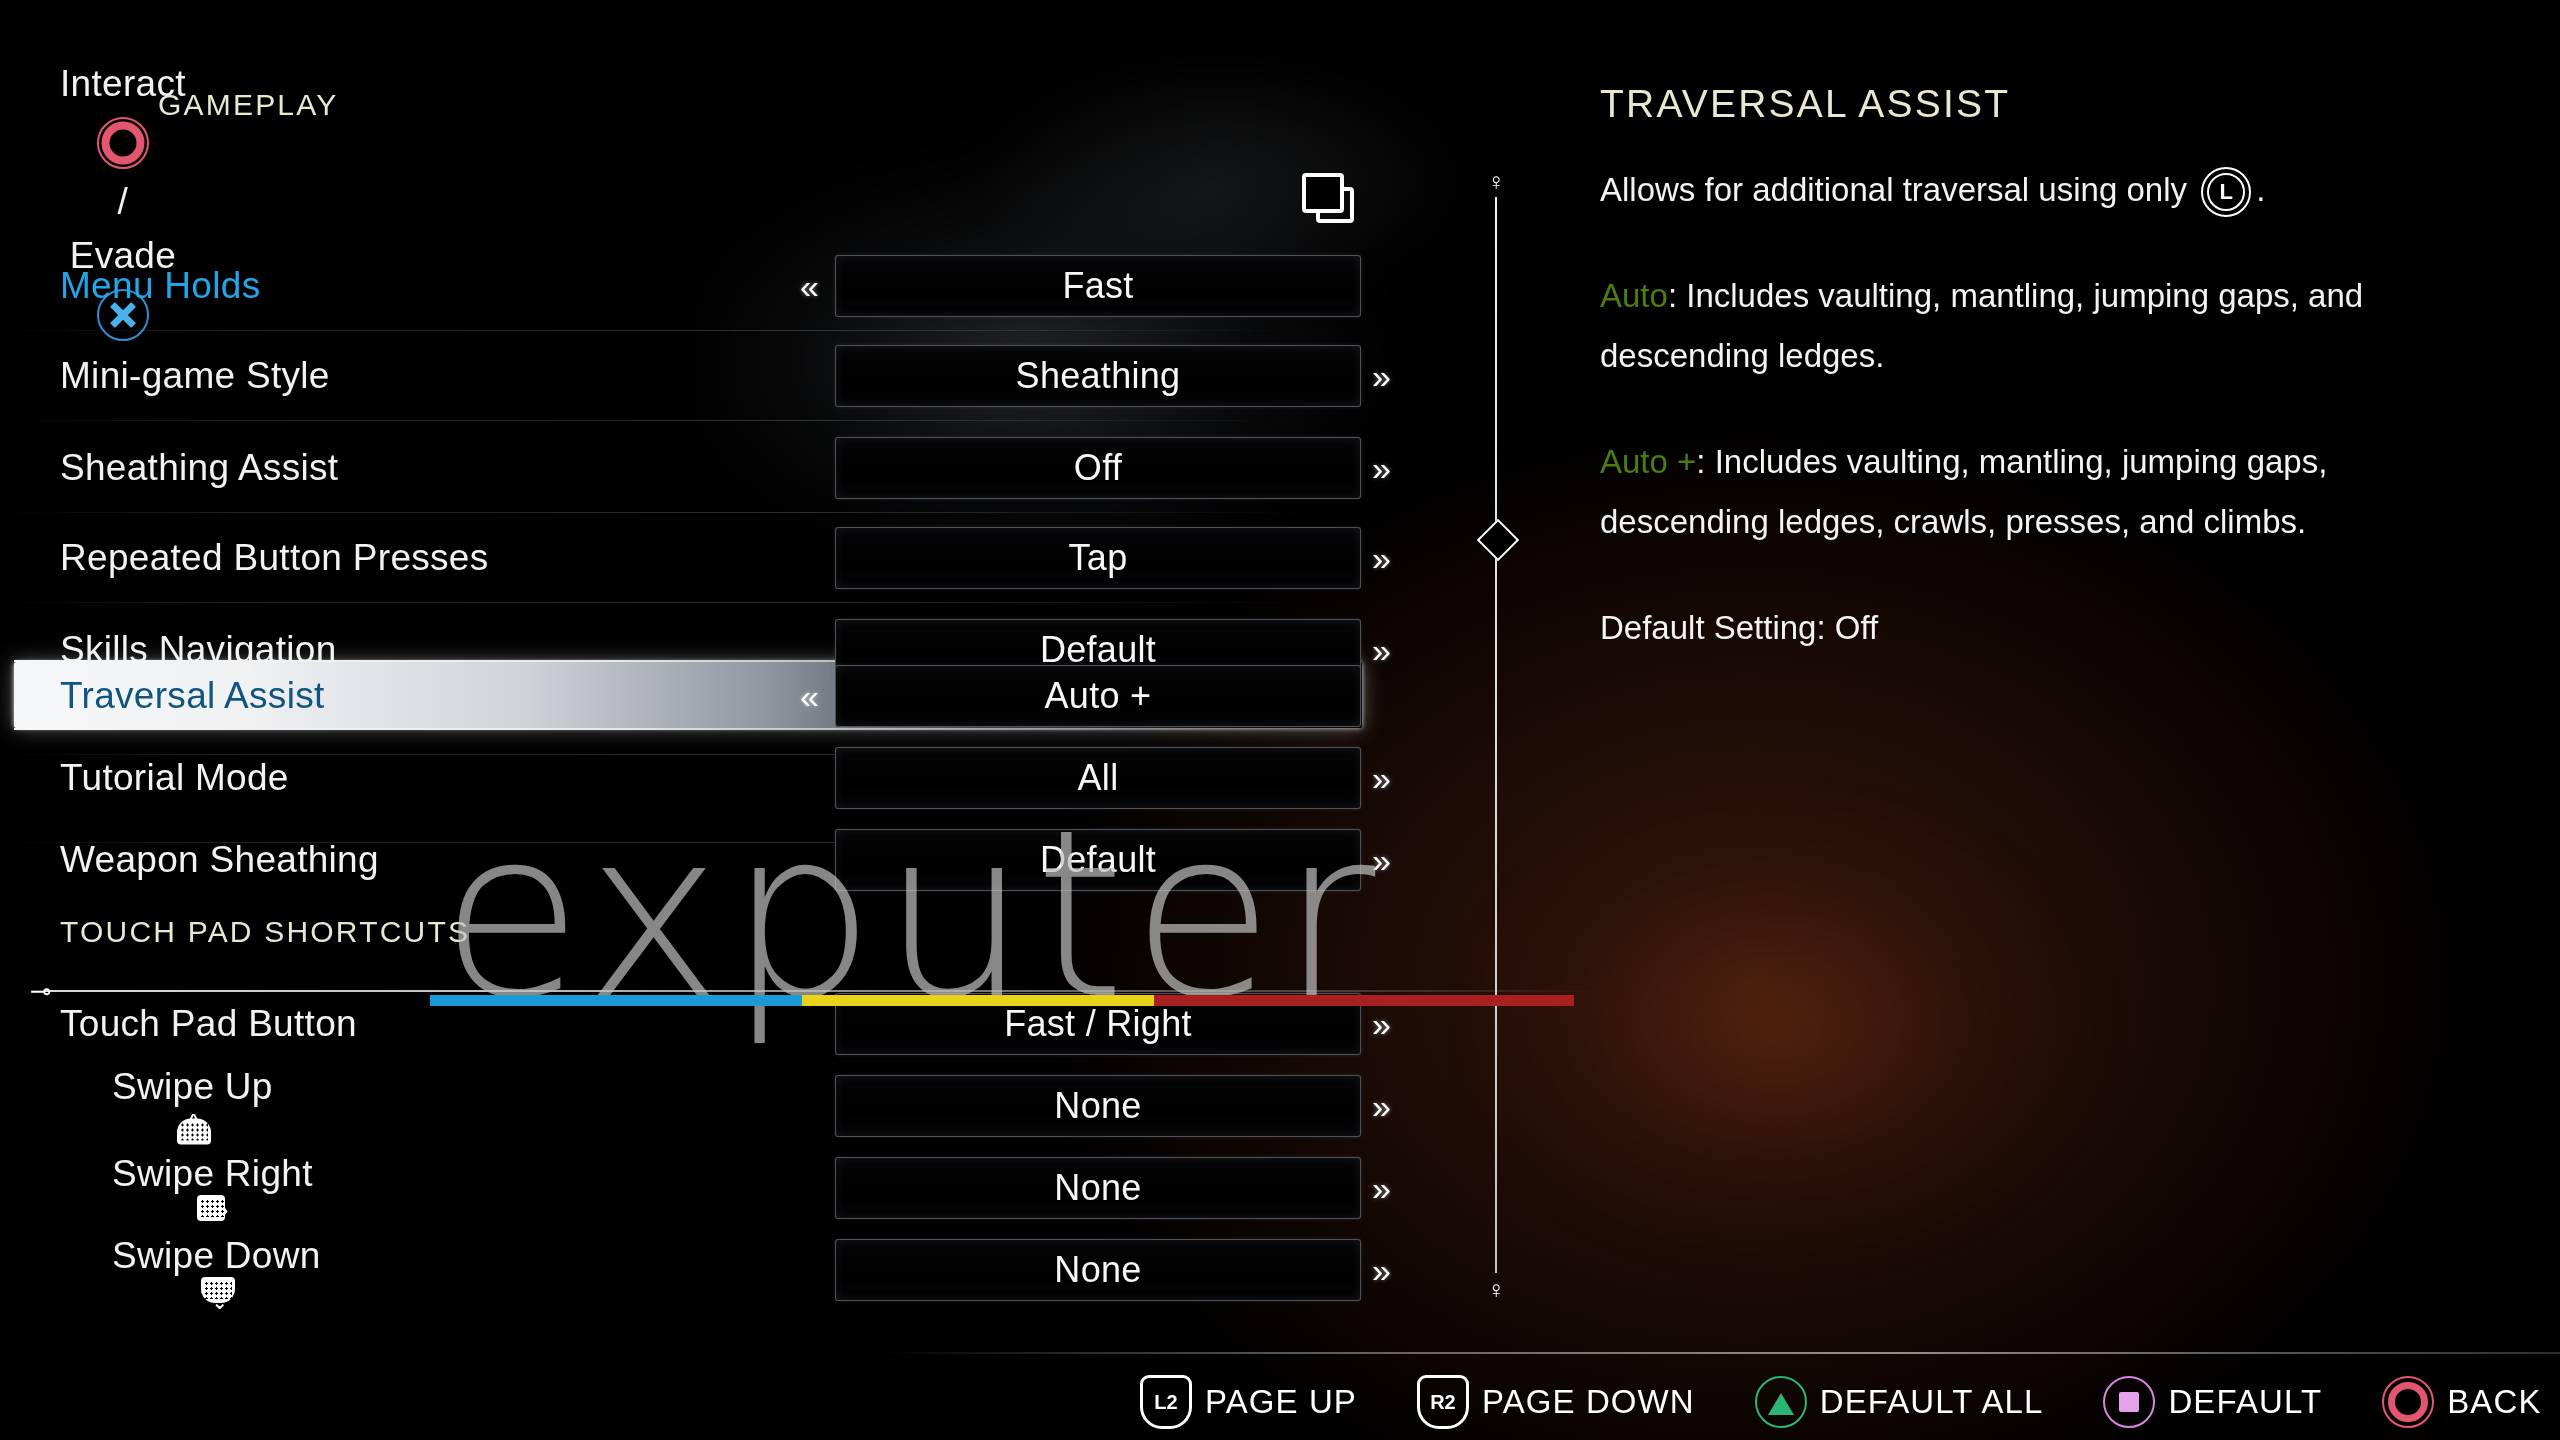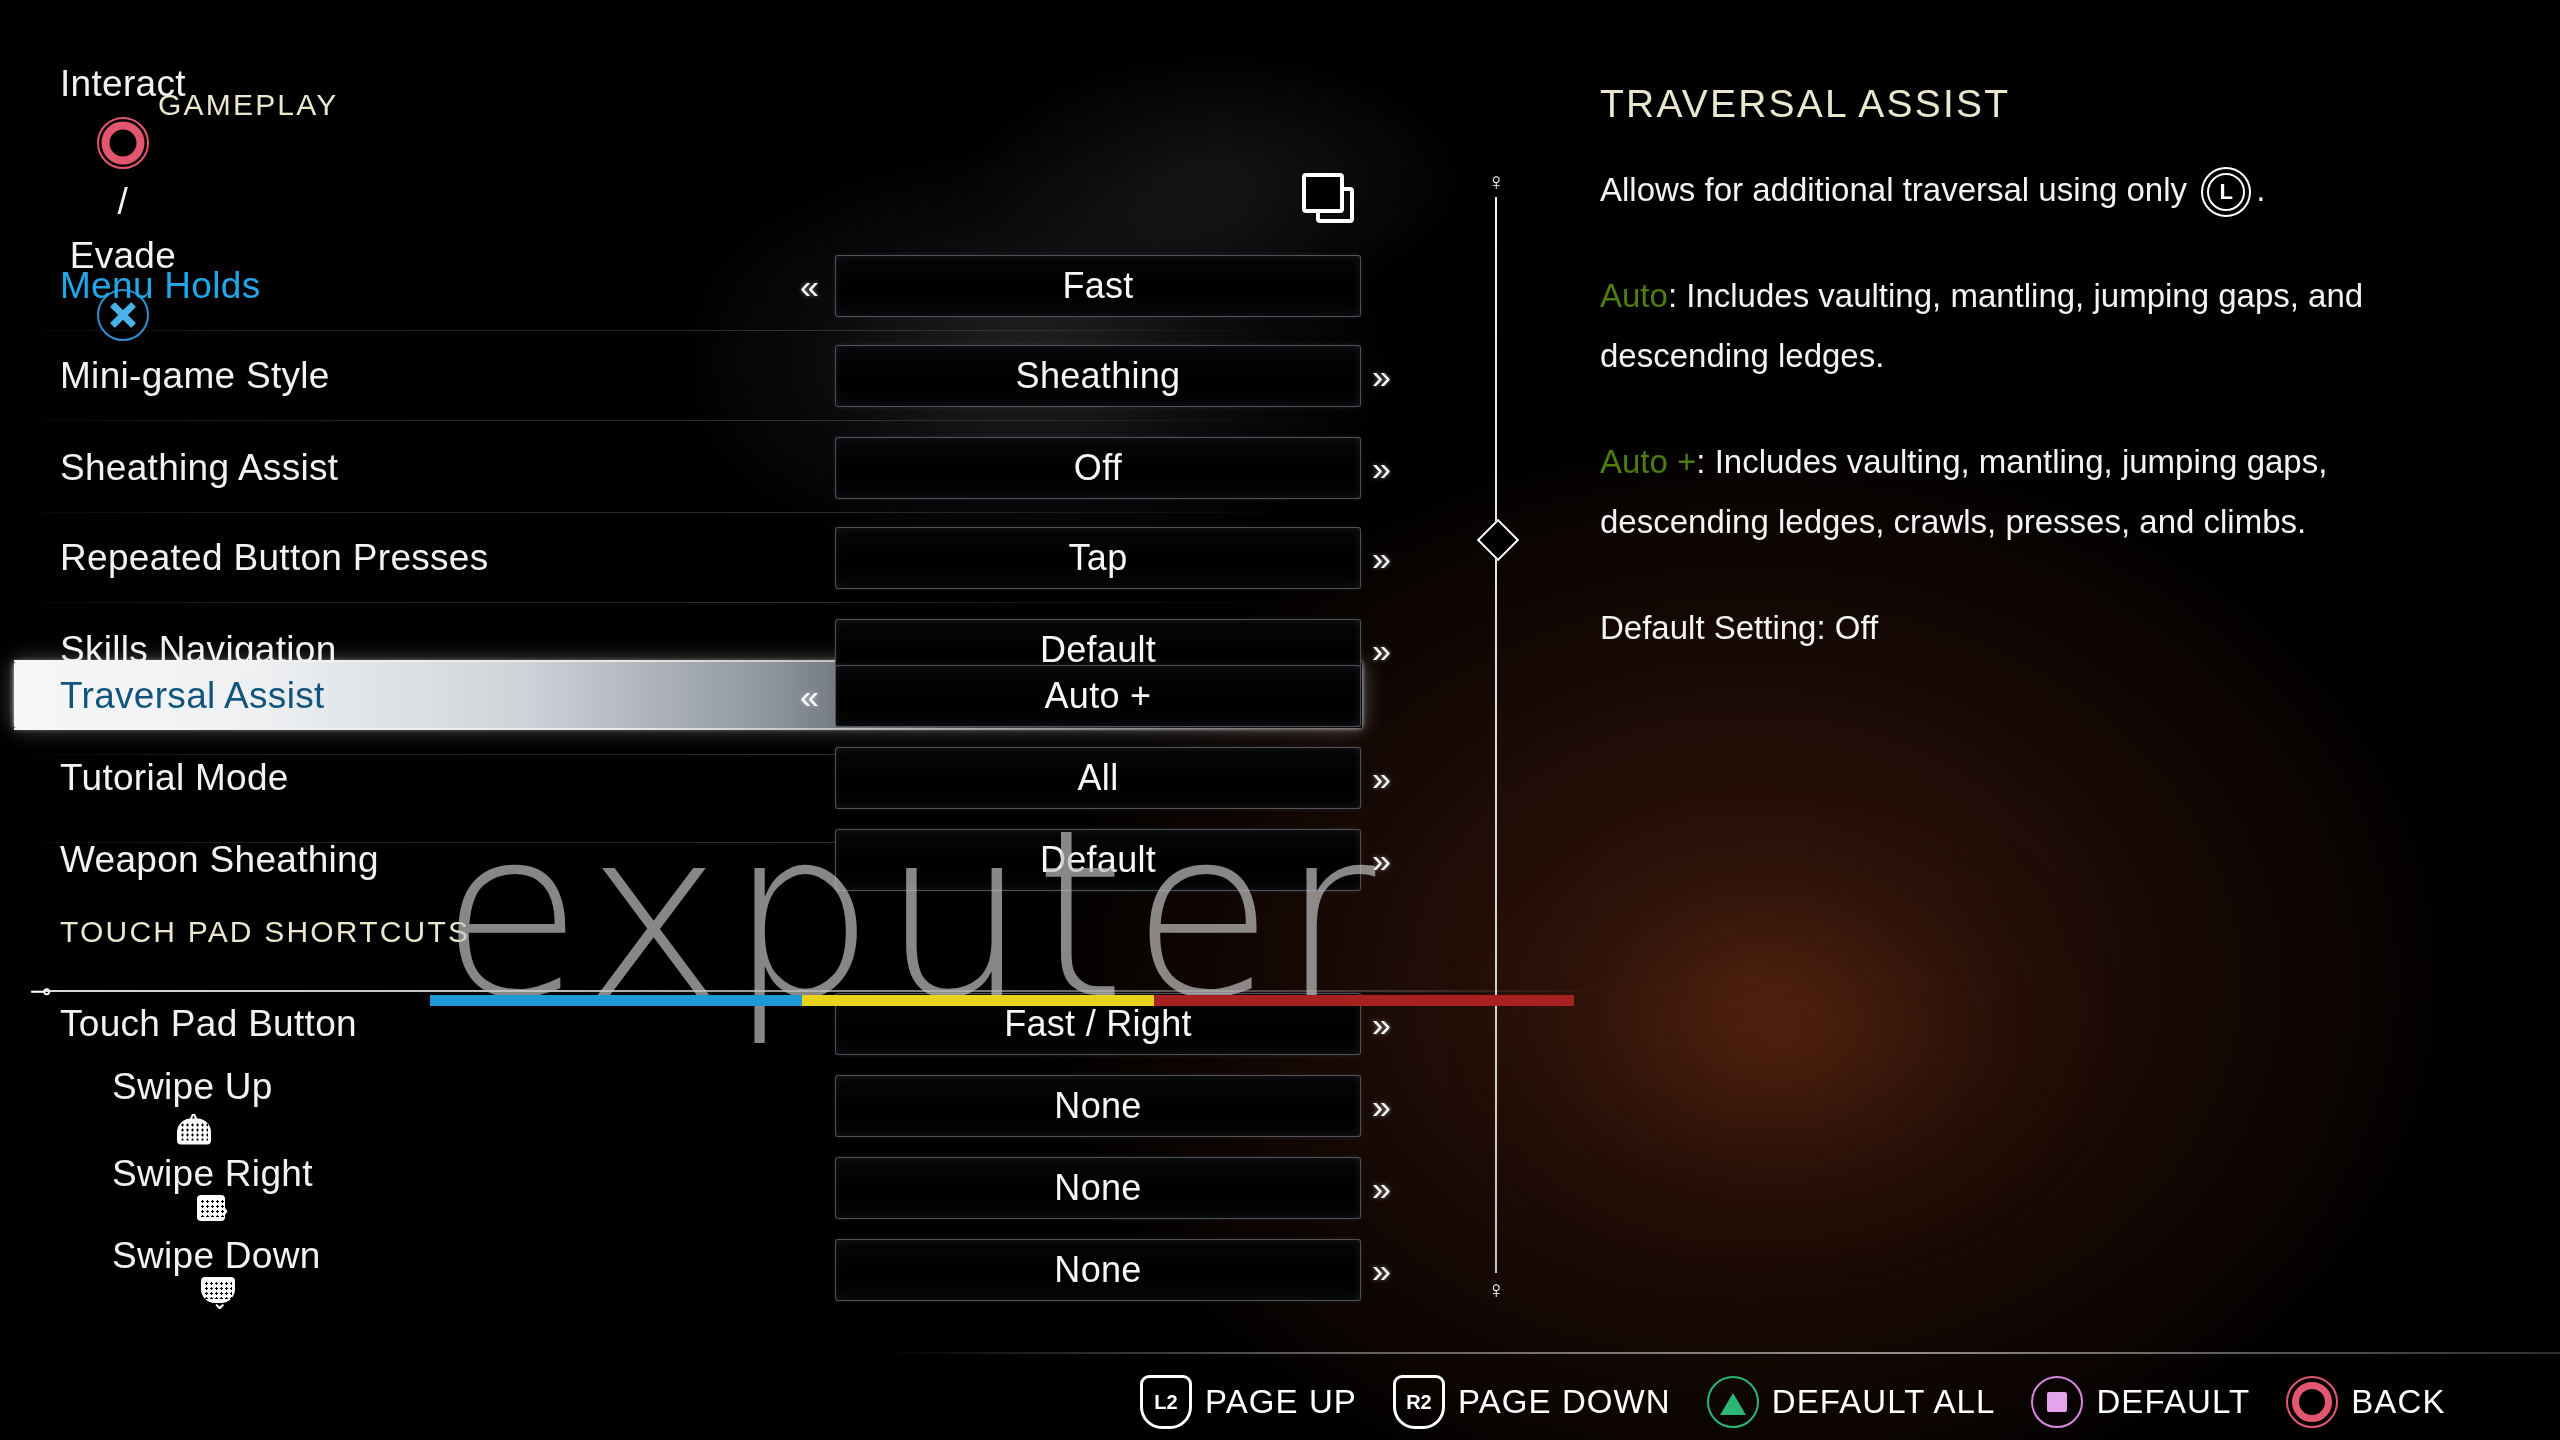--- a/index.html
+++ b/index.html
@@ -113,21 +113,21 @@
   .Lbtn{display:inline-block;vertical-align:middle;width:46px;height:46px;border-radius:50%;
       border:2px solid #fff;position:relative;margin:0 5px;}
   .Lbtn:after{content:"";position:absolute;left:50%;top:50%;transform:translate(-50%,-50%);
       width:34px;height:34px;border-radius:50%;border:2px solid #fff;}
   .Lbtn span{position:absolute;left:0;top:0;width:100%;height:100%;display:flex;
       align-items:center;justify-content:center;font-size:22px;font-weight:700;color:#fff;}
 
   
   #botline{position:absolute;left:880px;top:1352px;width:1680px;height:2px;
       background:linear-gradient(90deg,rgba(255,255,255,0) 0%,rgba(255,255,255,.35) 25%,rgba(255,255,255,.55) 60%,rgba(255,255,255,.18) 100%);}
-  #bottom{position:absolute;left:1140px;top:1372px;height:60px;display:flex;align-items:center;gap:36px;}
+  #bottom{position:absolute;left:1140px;top:1372px;height:60px;display:flex;align-items:center;gap:60px;}
   .bitem{display:flex;align-items:center;gap:13px;}
   .blabel{font-size:33px;letter-spacing:1.1px;color:#fff;white-space:nowrap;}
   .trig{width:46px;height:48px;border:3px solid #fff;border-radius:9px 9px 22px 22px;
       display:flex;align-items:center;justify-content:center;font-size:20px;font-weight:700;color:#fff;}
   .pbtn{width:48px;height:48px;border-radius:50%;position:relative;display:block;}
   .pbtn.tri{border:2px solid #2bb673;}
   .pbtn.tri:after{content:"";position:absolute;left:50%;top:54%;transform:translate(-50%,-50%);
       width:0;height:0;border-left:13px solid transparent;border-right:13px solid transparent;border-bottom:22px solid #2bb673;}
   .pbtn.sq{border:2px solid #d887e0;}
   .pbtn.sq:after{content:"";position:absolute;left:50%;top:50%;transform:translate(-50%,-50%);

